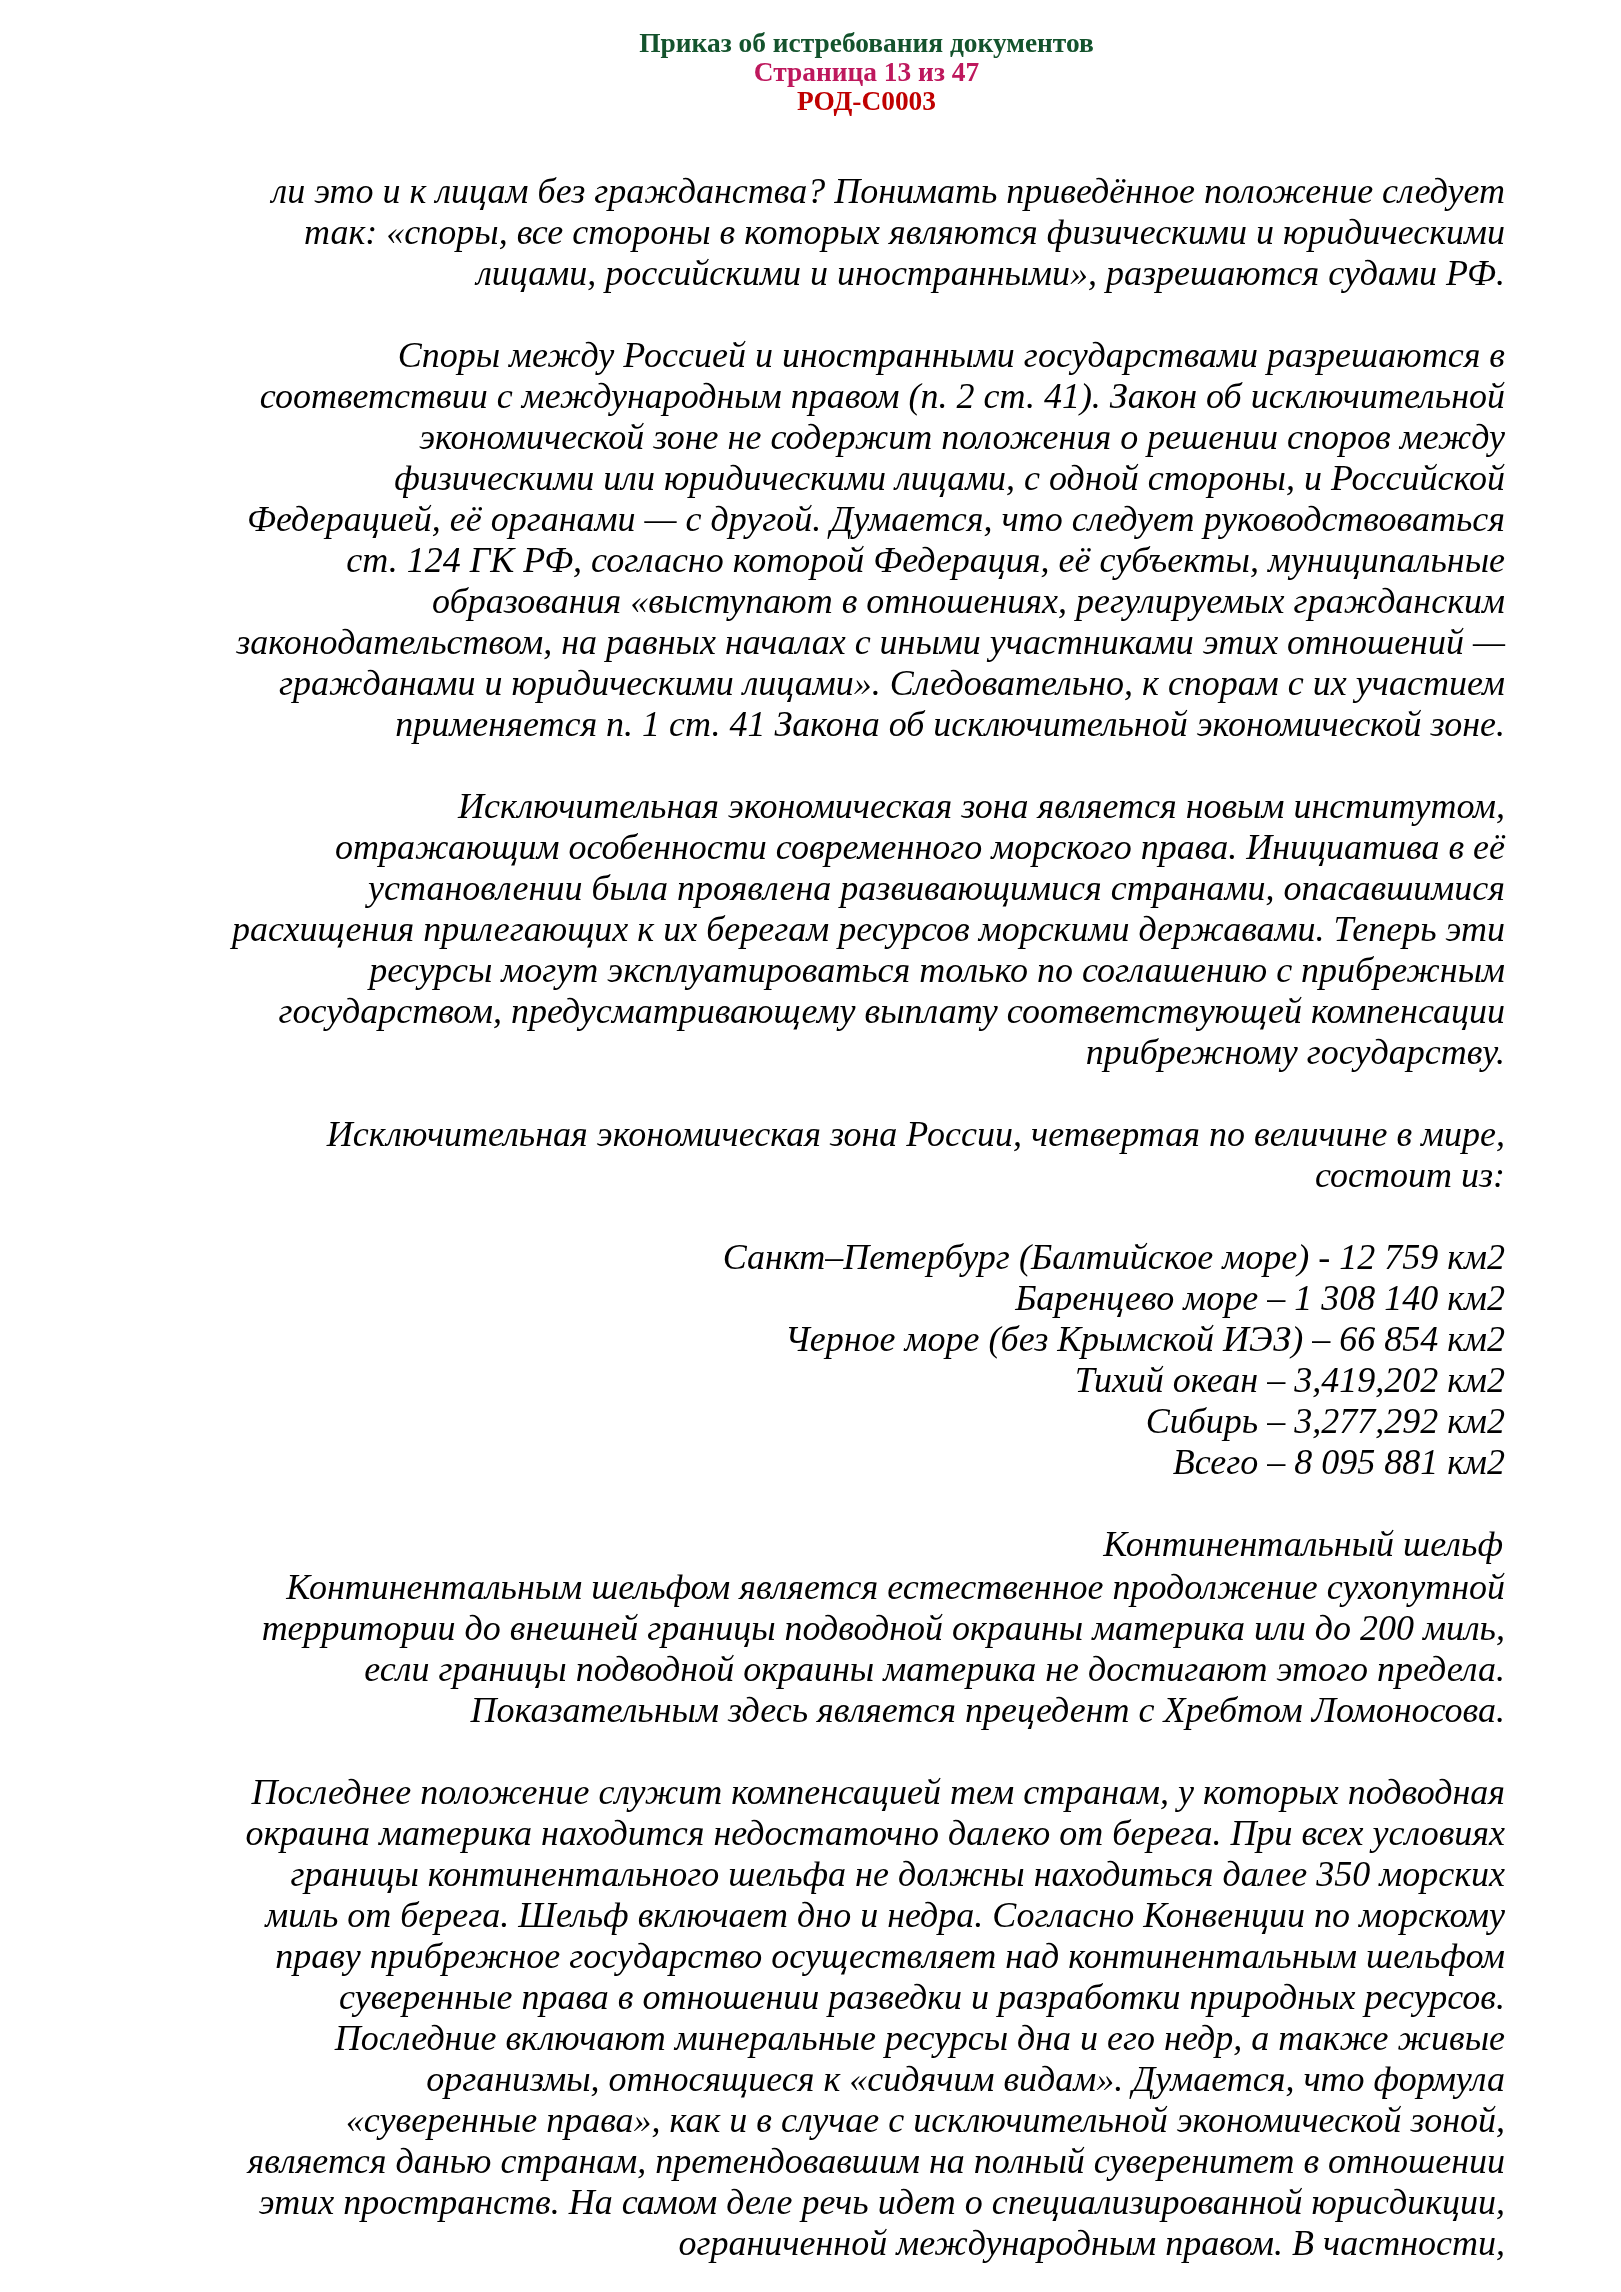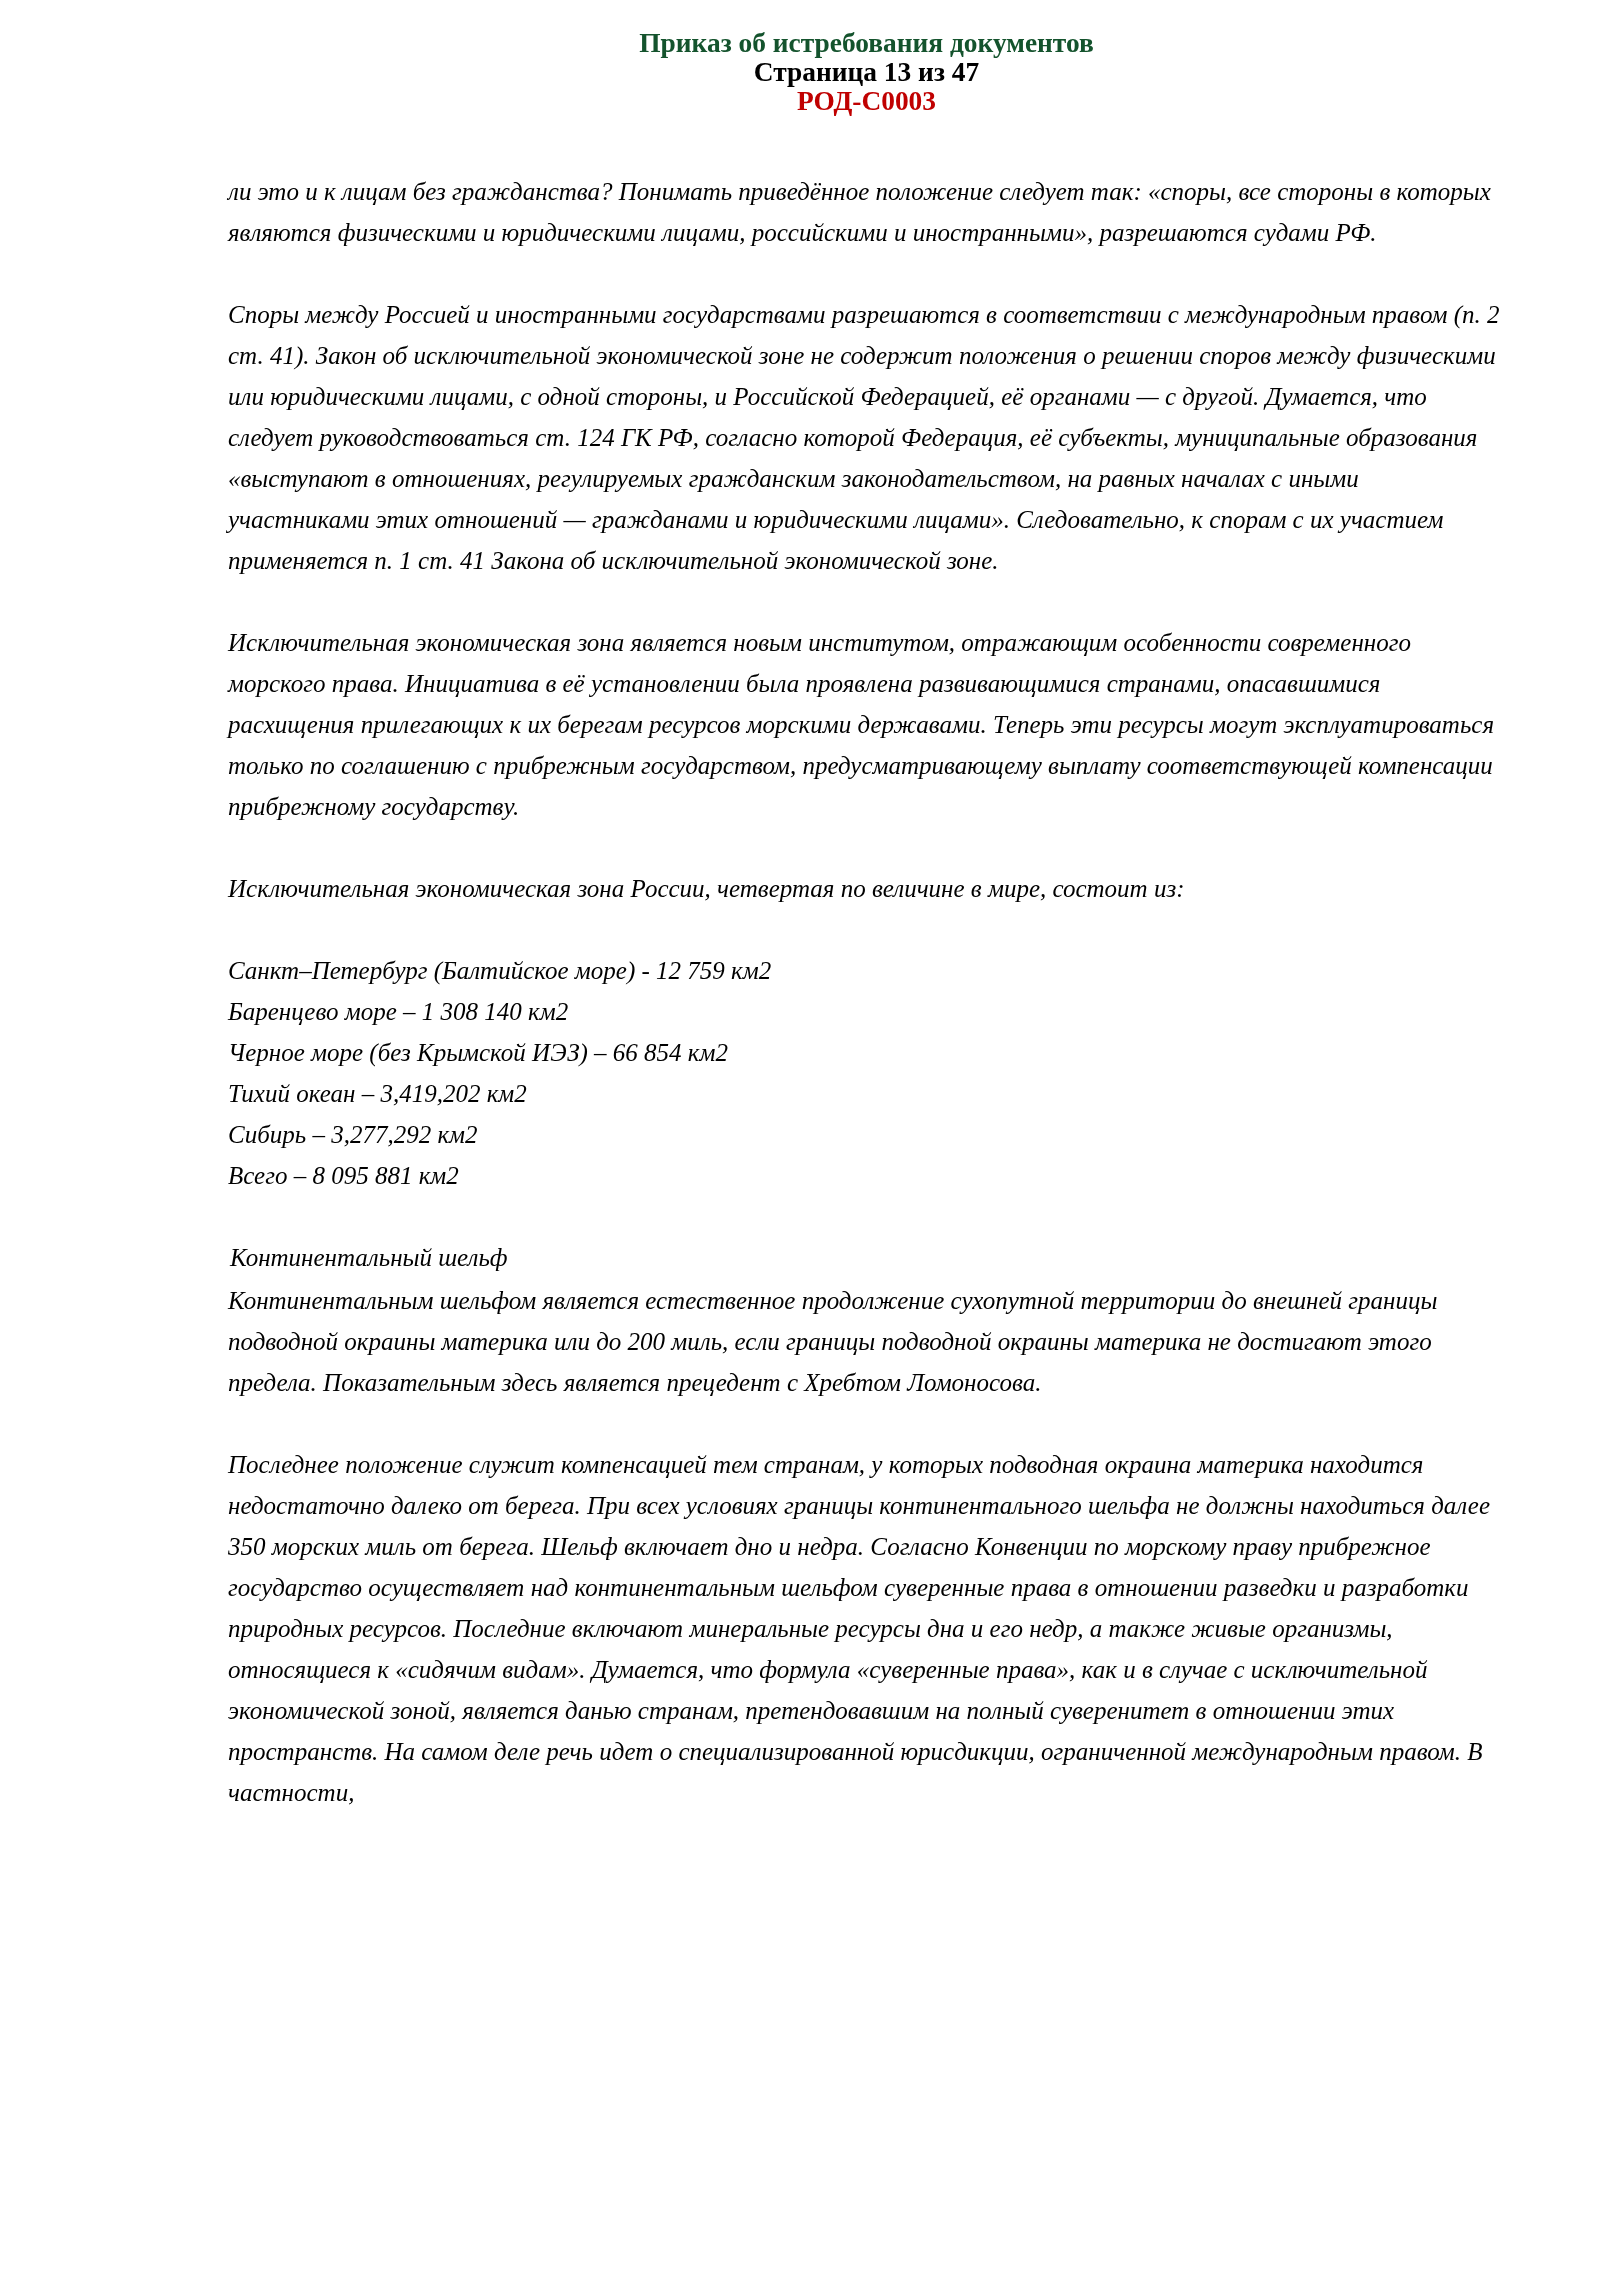--- a/index.html
+++ b/index.html
@@ -23,23 +23,23 @@
     font-weight: bold;
     font-size: 27.4px;
     line-height: 29px;
     margin-bottom: 55px;
   }
   .doc-header div {
     white-space: nowrap;
   }
   .doc-body {
     font-style: italic;
-    font-size: 25px;
+    font-size: 36px;
     line-height: 41px;
-    text-align: left;
+    text-align: right;
   }
   .doc-body p {
     margin: 0 0 41px 0;
   }
   .bold-head {
     font-weight: 400;
   }
   .area-list {
     margin: 0 0 41px 0;
   }
@@ -56,21 +56,21 @@
     margin: 0;
   }
 </style>
 </head>
 <body>
 
 <div class="page">
 
   <header class="doc-header">
     <div style="color:#14532d">Приказ об истребования документов</div>
-    <div style="color:#000000">Страница 13 из 47</div>
+    <div style="color:#be185d">Страница 13 из 47</div>
     <div style="color:#c00000">РОД-С0003</div>
   </header>
 
   <main class="doc-body">
 
     <p>ли это и к лицам без гражданства? Понимать приведённое положение следует так: «споры, все стороны в которых являются физическими и юридическими лицами, российскими и иностранными», разрешаются судами РФ.</p>
 
     <p>Споры между Россией и иностранными государствами разрешаются в соответствии с международным правом (п. 2 ст. 41). Закон об исключительной экономической зоне не содержит положения о решении споров между физическими или юридическими лицами, с одной стороны, и Российской Федерацией, её органами — с другой. Думается, что следует руководствоваться ст. 124 ГК РФ, согласно которой Федерация, её субъекты, муниципальные образования «выступают в отношениях, регулируемых гражданским законодательством, на равных началах с иными участниками этих отношений — гражданами и юридическими лицами». Следовательно, к спорам с их участием применяется п. 1 ст. 41 Закона об исключительной экономической зоне.</p>
 
     <p>Исключительная экономическая зона является новым институтом, отражающим особенности современного морского права. Инициатива в её установлении была проявлена развивающимися странами, опасавшимися расхищения прилегающих к их берегам ресурсов морскими державами. Теперь эти ресурсы могут эксплуатироваться только по соглашению с прибрежным государством, предусматривающему выплату соответствующей компенсации прибрежному государству.</p>

